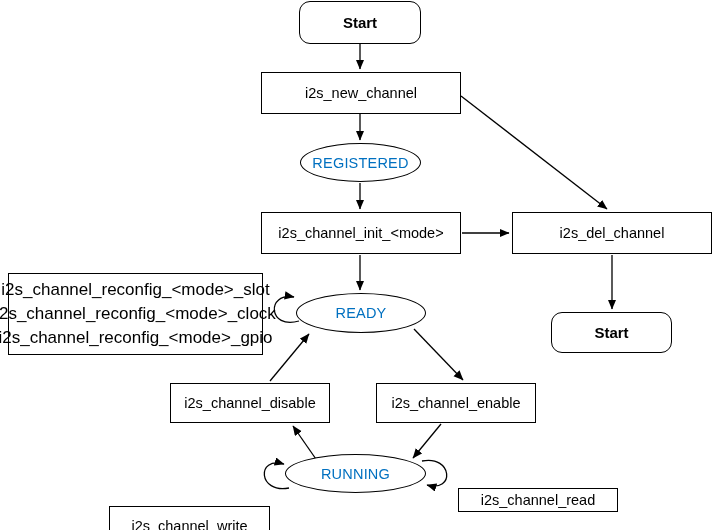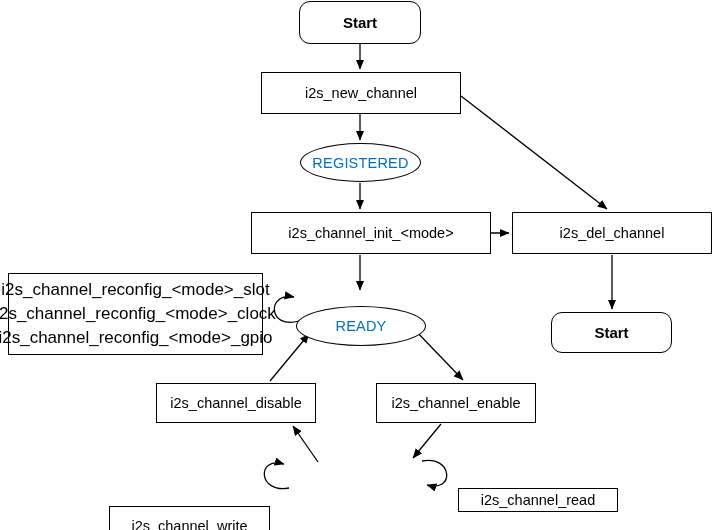--- a/index.html
+++ b/index.html
@@ -61,26 +61,26 @@
     display: block;
     padding: 0 6px;
     white-space: pre-line;
     font-size: 17px;
     line-height: 1.42;
   }
   
   #node-start        { left: 299px; top: 1px;   width: 122px; height: 43px; }
   #node-new-channel  { left: 261px; top: 72px;  width: 200px; height: 42px; }
   #node-registered   { left: 300px; top: 143px; width: 121px; height: 39px; }
-  #node-init         { left: 251px; top: 212px; width: 240px; height: 42px; }
+  #node-init         { left: 261px; top: 212px; width: 200px; height: 42px; }
   #node-del-channel  { left: 512px; top: 212px; width: 200px; height: 42px; }
   #node-stop         { left: 551px; top: 312px; width: 121px; height: 41px; }
   #node-reconfig     { left: 8px;   top: 273px; width: 255px; height: 82px; }
-  #node-ready        { left: 296px; top: 306px; width: 130px; height: 40px; text-align: right; }
-  #node-disable      { left: 156px; top: 383px; width: 160px; height: 40px; }
+  #node-ready        { left: 296px; top: 293px; width: 130px; height: 40px; text-align: right; }
+  #node-disable      { left: 170px; top: 383px; width: 160px; height: 40px; }
   #node-enable       { left: 376px; top: 383px; width: 160px; height: 40px; }
   #node-running      { left: 285px; top: 454px; width: 141px; height: 39px; }
   #node-write        { left: 109px; top: 490px; width: 161px; height: 40px; margin-top: 16px; }
   #node-read         { left: 458px; top: 488px; width: 160px; height: 24px; }
 </style>
 </head>
 <body>
 
 <div id="diagram-canvas">
 
@@ -155,20 +155,23 @@
   </div>
 
   <div class="node rect-node" id="node-disable">
     <span>i2s_channel_disable</span>
   </div>
 
   <div class="node rect-node" id="node-enable">
     <span>i2s_channel_enable</span>
   </div>
 
+  <div class="node ellipse-node" id="node-running">
+    <span class="state-label">RUNNING</span>
+  </div>
 
   <div class="node rect-node" id="node-write">
     <span>i2s_channel_write</span>
   </div>
 
   <div class="node rect-node" id="node-read">
     <span>i2s_channel_read</span>
   </div>
 
 </div>

